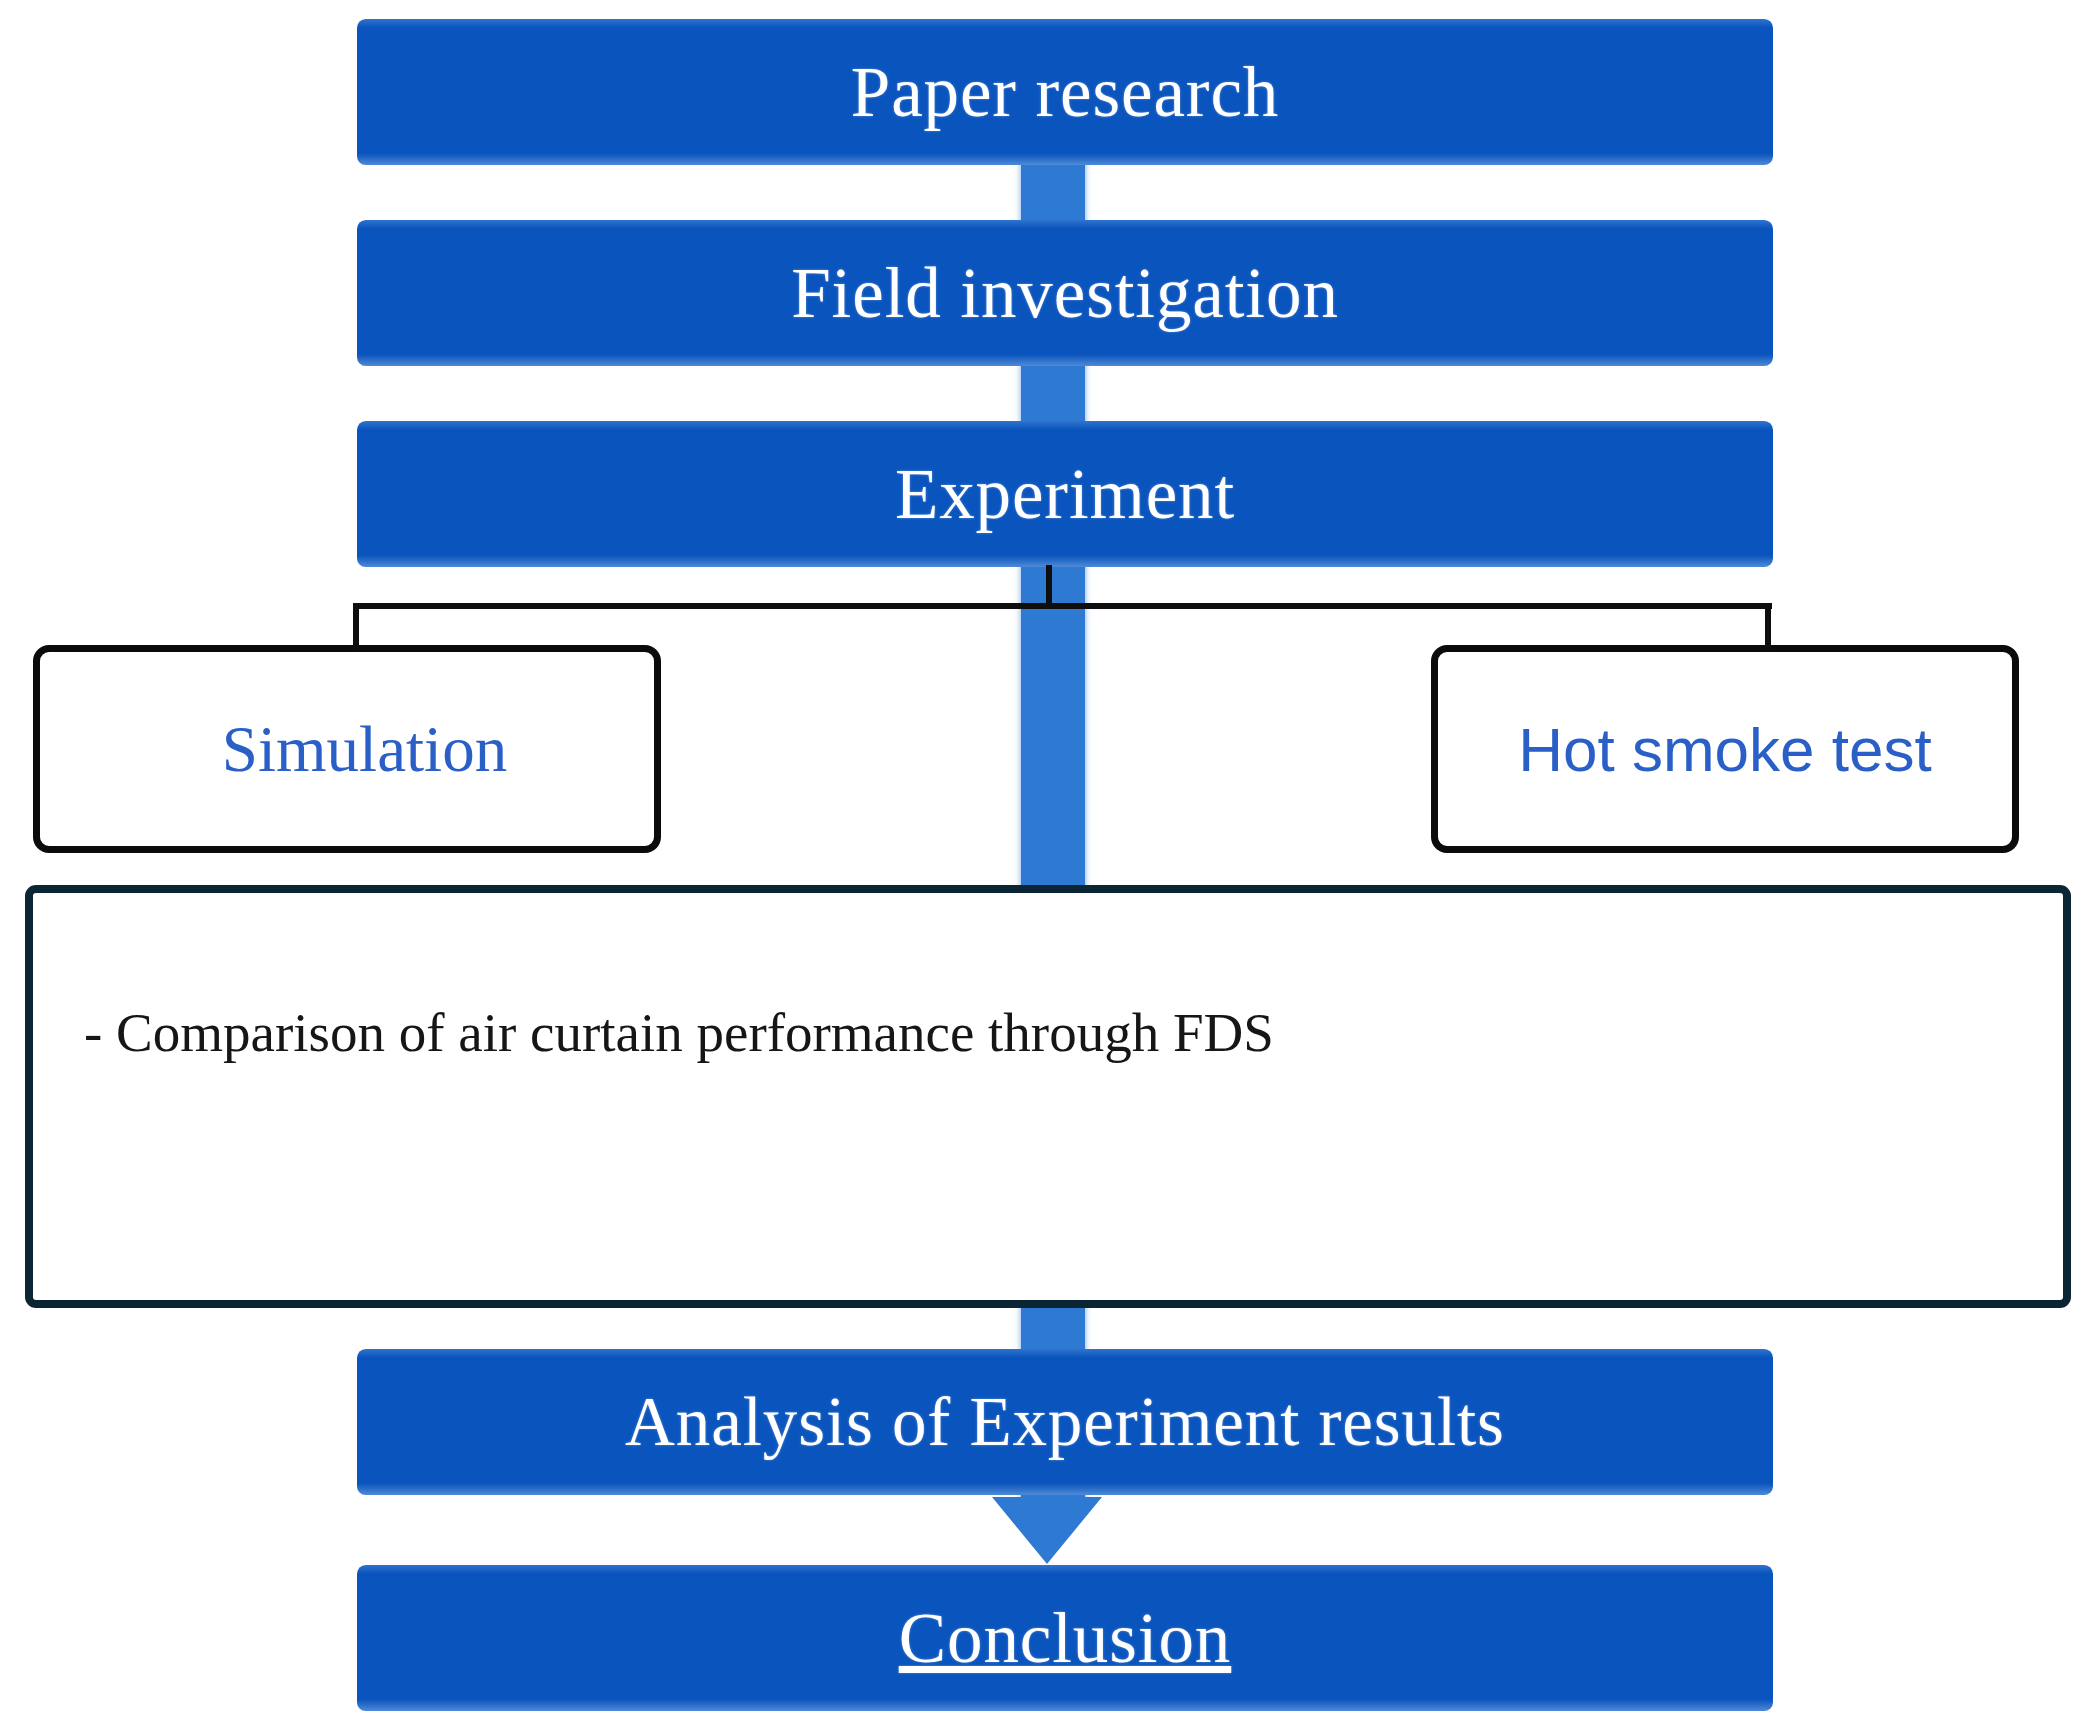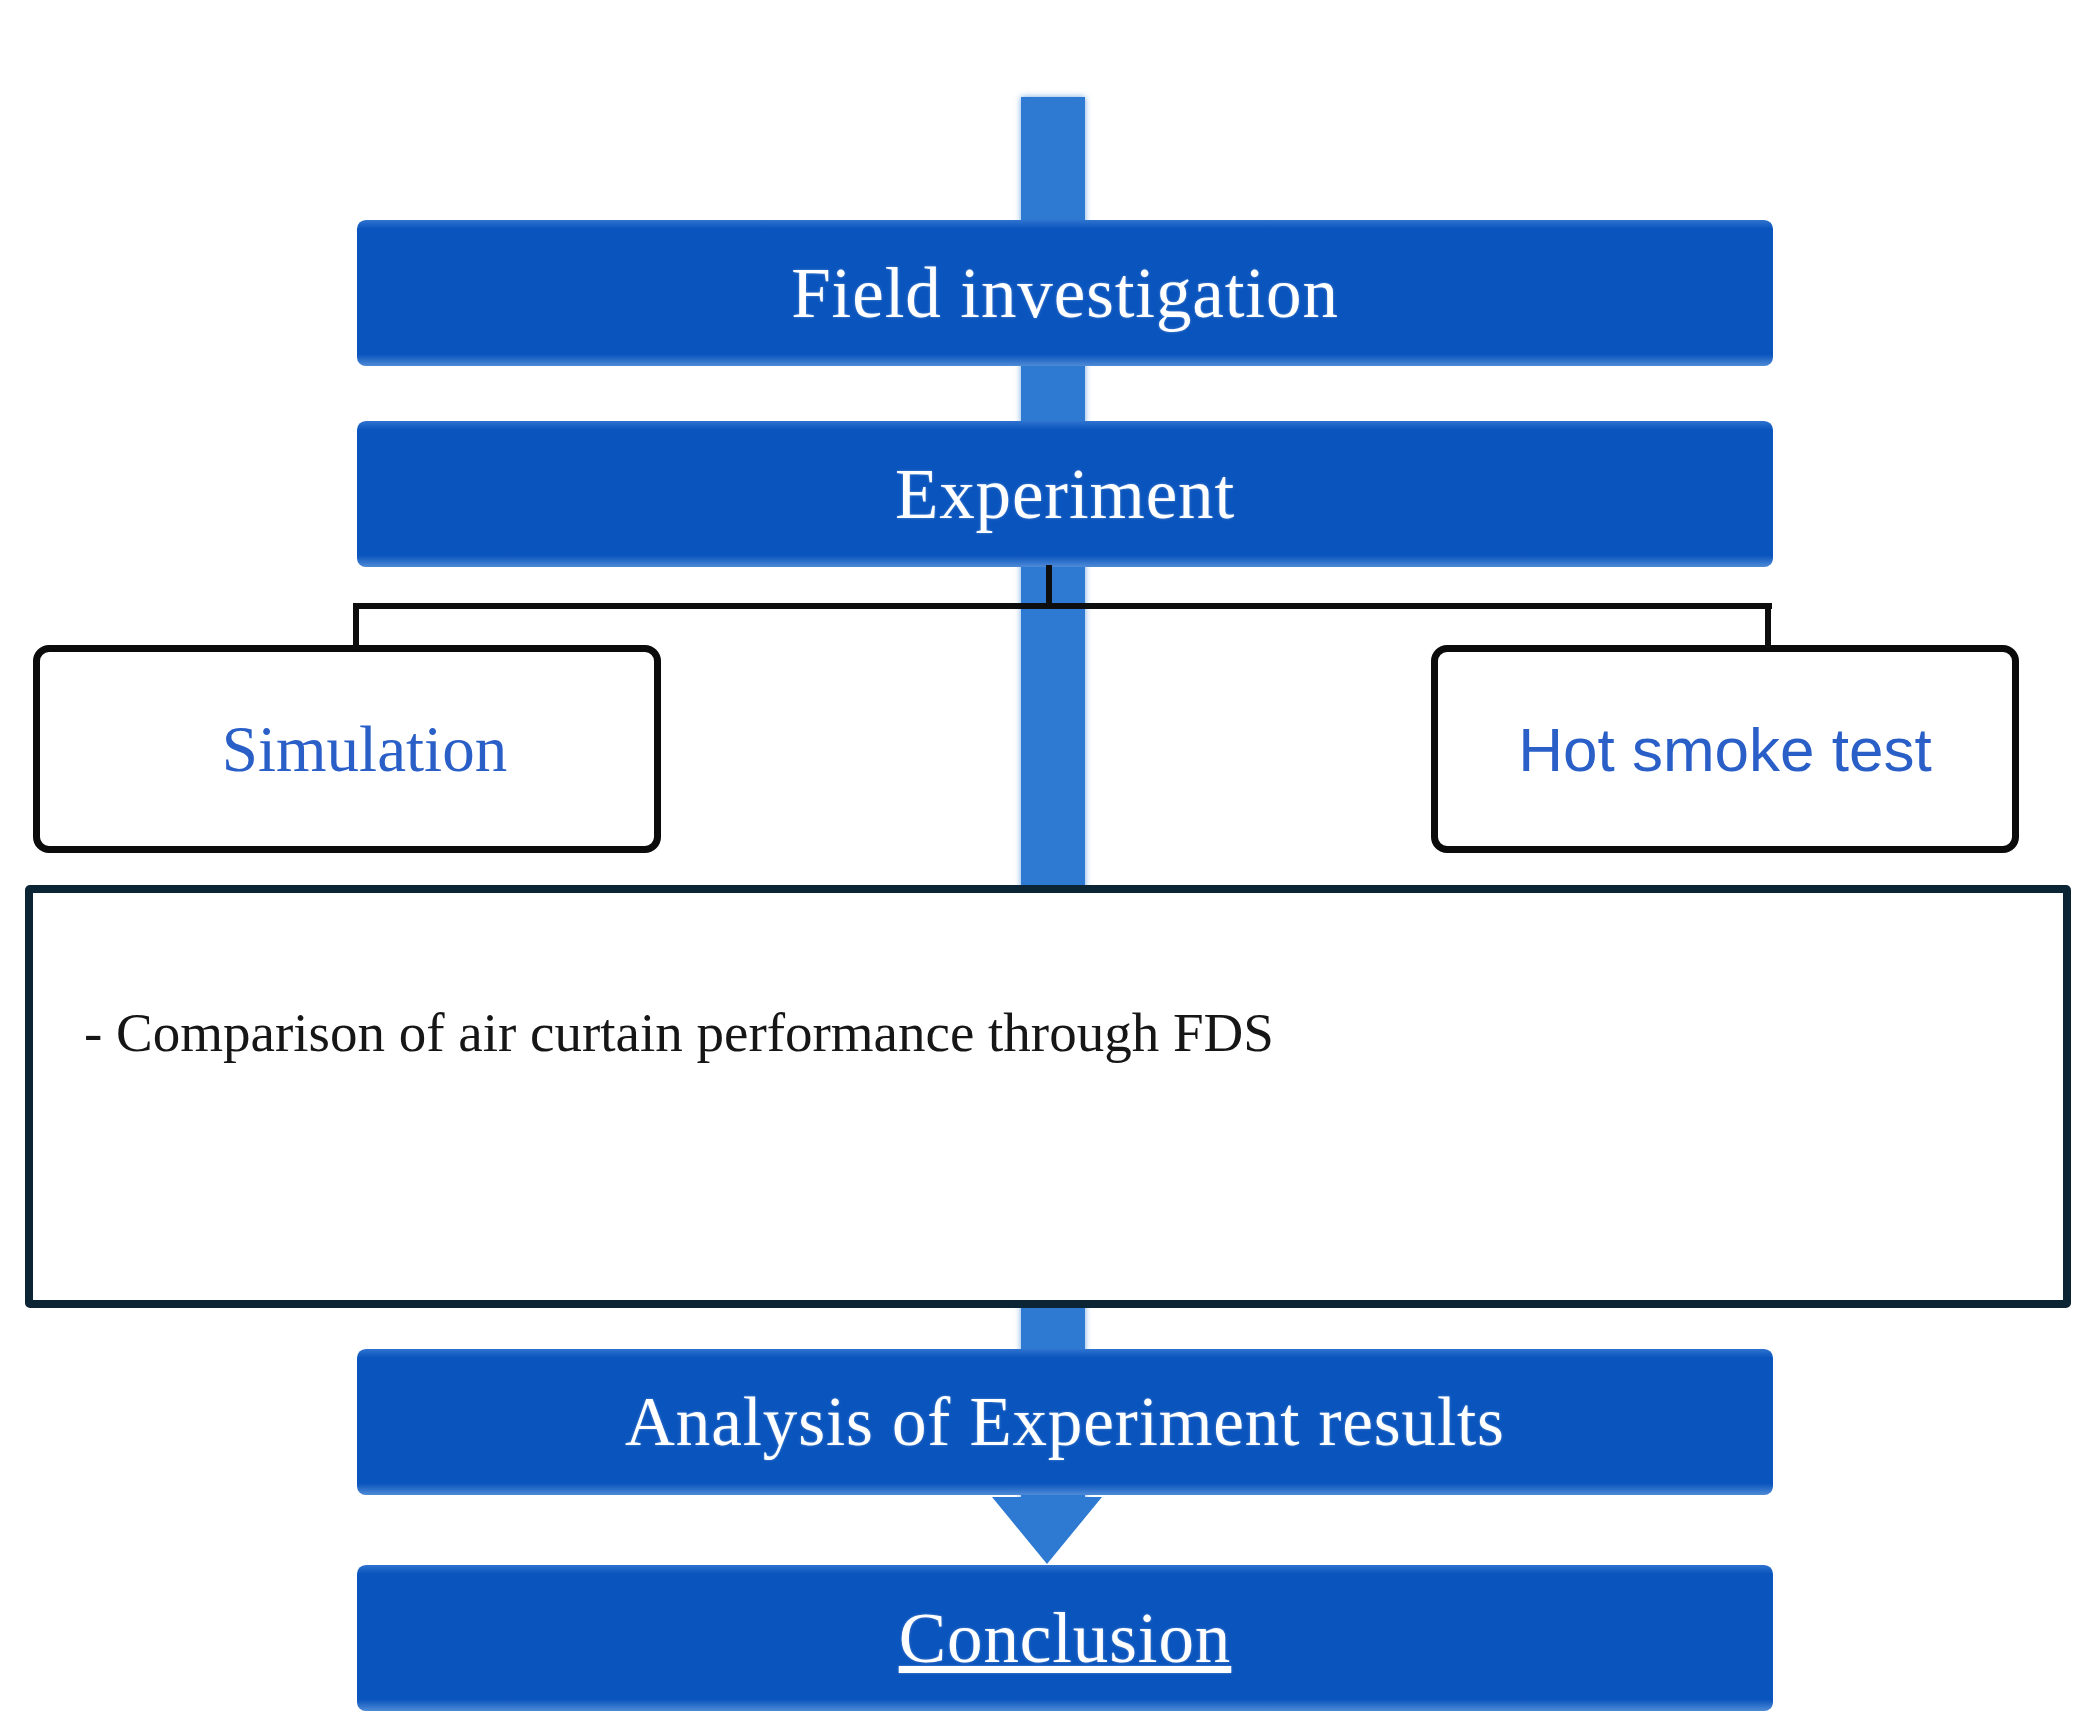--- a/index.html
+++ b/index.html
@@ -73,21 +73,21 @@
   .sim { left: 33px;   width: 628px; font-size: 65px; font-family: "Liberation Serif", serif; padding-left: 35px; }
   .hst { left: 1431px; width: 588px; font-size: 62px; font-family: "Liberation Sans", sans-serif; }
 
   
   .bigbox {
     position: absolute;
     left: 25px; top: 885px;
     width: 2046px; height: 423px;
     background: #ffffff;
     border: 8.8px solid #0C2534;
-    border-radius: 5px;
+    border-radius: 11px;
     box-sizing: border-box;
     z-index: 2;
   }
   .bigbox p {
     position: absolute;
     left: 51px; margin: 0;
     font-size: 55px; line-height: 1.25;
     color: #161616;
     white-space: nowrap;
   }
@@ -100,20 +100,23 @@
 <div class="canvas">
 
   <div class="band"></div>
   <div class="arrowhead"></div>
 
   <div class="blk stub"></div>
   <div class="blk hline"></div>
   <div class="blk dropL"></div>
   <div class="blk dropR"></div>
 
+  <div class="bar b1">
+    <span>Paper research</span>
+  </div>
   <div class="bar b2">
     <span>Field investigation</span>
   </div>
   <div class="bar b4">
     <span>Analysis of Experiment results</span>
   </div>
   <div class="bar b3">
     <span>Experiment</span>
   </div>
   <div class="bar b5">

